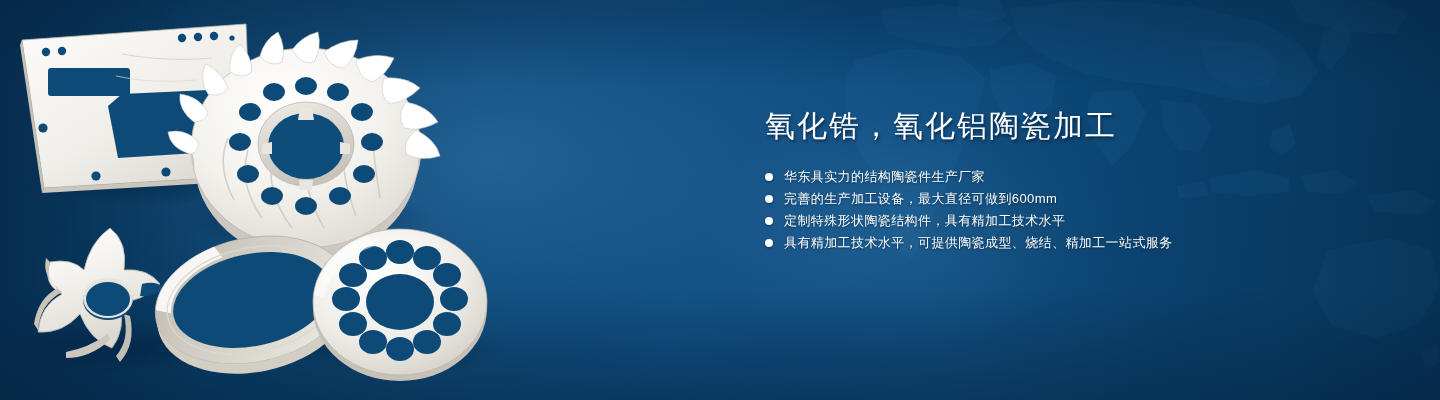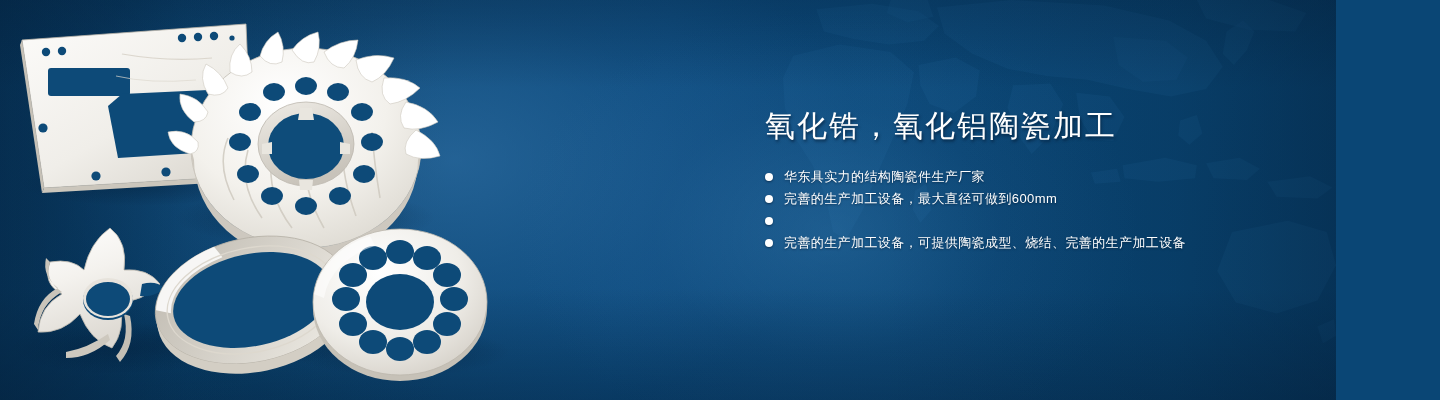--- a/index.html
+++ b/index.html
@@ -7,21 +7,21 @@
     margin: 0;
     padding: 0;
     background: #0a4675;
   }
   body {
     font-family: "Liberation Sans", "DejaVu Sans", sans-serif;
   }
 
   .banner {
     position: relative;
-    width: 1336px;
+    width: 1440px;
     height: 400px;
     overflow: hidden;
     background: #be185d;
   }
 
   
   .bg-base {
     position: absolute;
     inset: 0;
     background: linear-gradient(100deg, #083c66 0%, #094470 26%, #0b4a7c 48%, #0a4675 70%, #094370 88%, #083f6b 100%);
@@ -357,21 +357,22 @@
       <li class="bullet-row">
         <span class="bullet-dot"></span>
         <span class="bullet-text">华东具实力的结构陶瓷件生产厂家</span>
       </li>
       <li class="bullet-row">
         <span class="bullet-dot"></span>
         <span class="bullet-text">完善的生产加工设备，最大直径可做到600mm</span>
       </li>
       <li class="bullet-row">
         <span class="bullet-dot"></span>
+        <span class="bullet-text">定制特殊形状陶瓷结构件，具有精加工技术水平</span>
       </li>
       <li class="bullet-row">
         <span class="bullet-dot"></span>
-        <span class="bullet-text">完善的生产加工设备，可提供陶瓷成型、烧结、完善的生产加工设备</span>
+        <span class="bullet-text">具有精加工技术水平，可提供陶瓷成型、烧结、精加工一站式服务</span>
       </li>
     </ul>
   </div>
 
 </div>
 
 </body></html>

